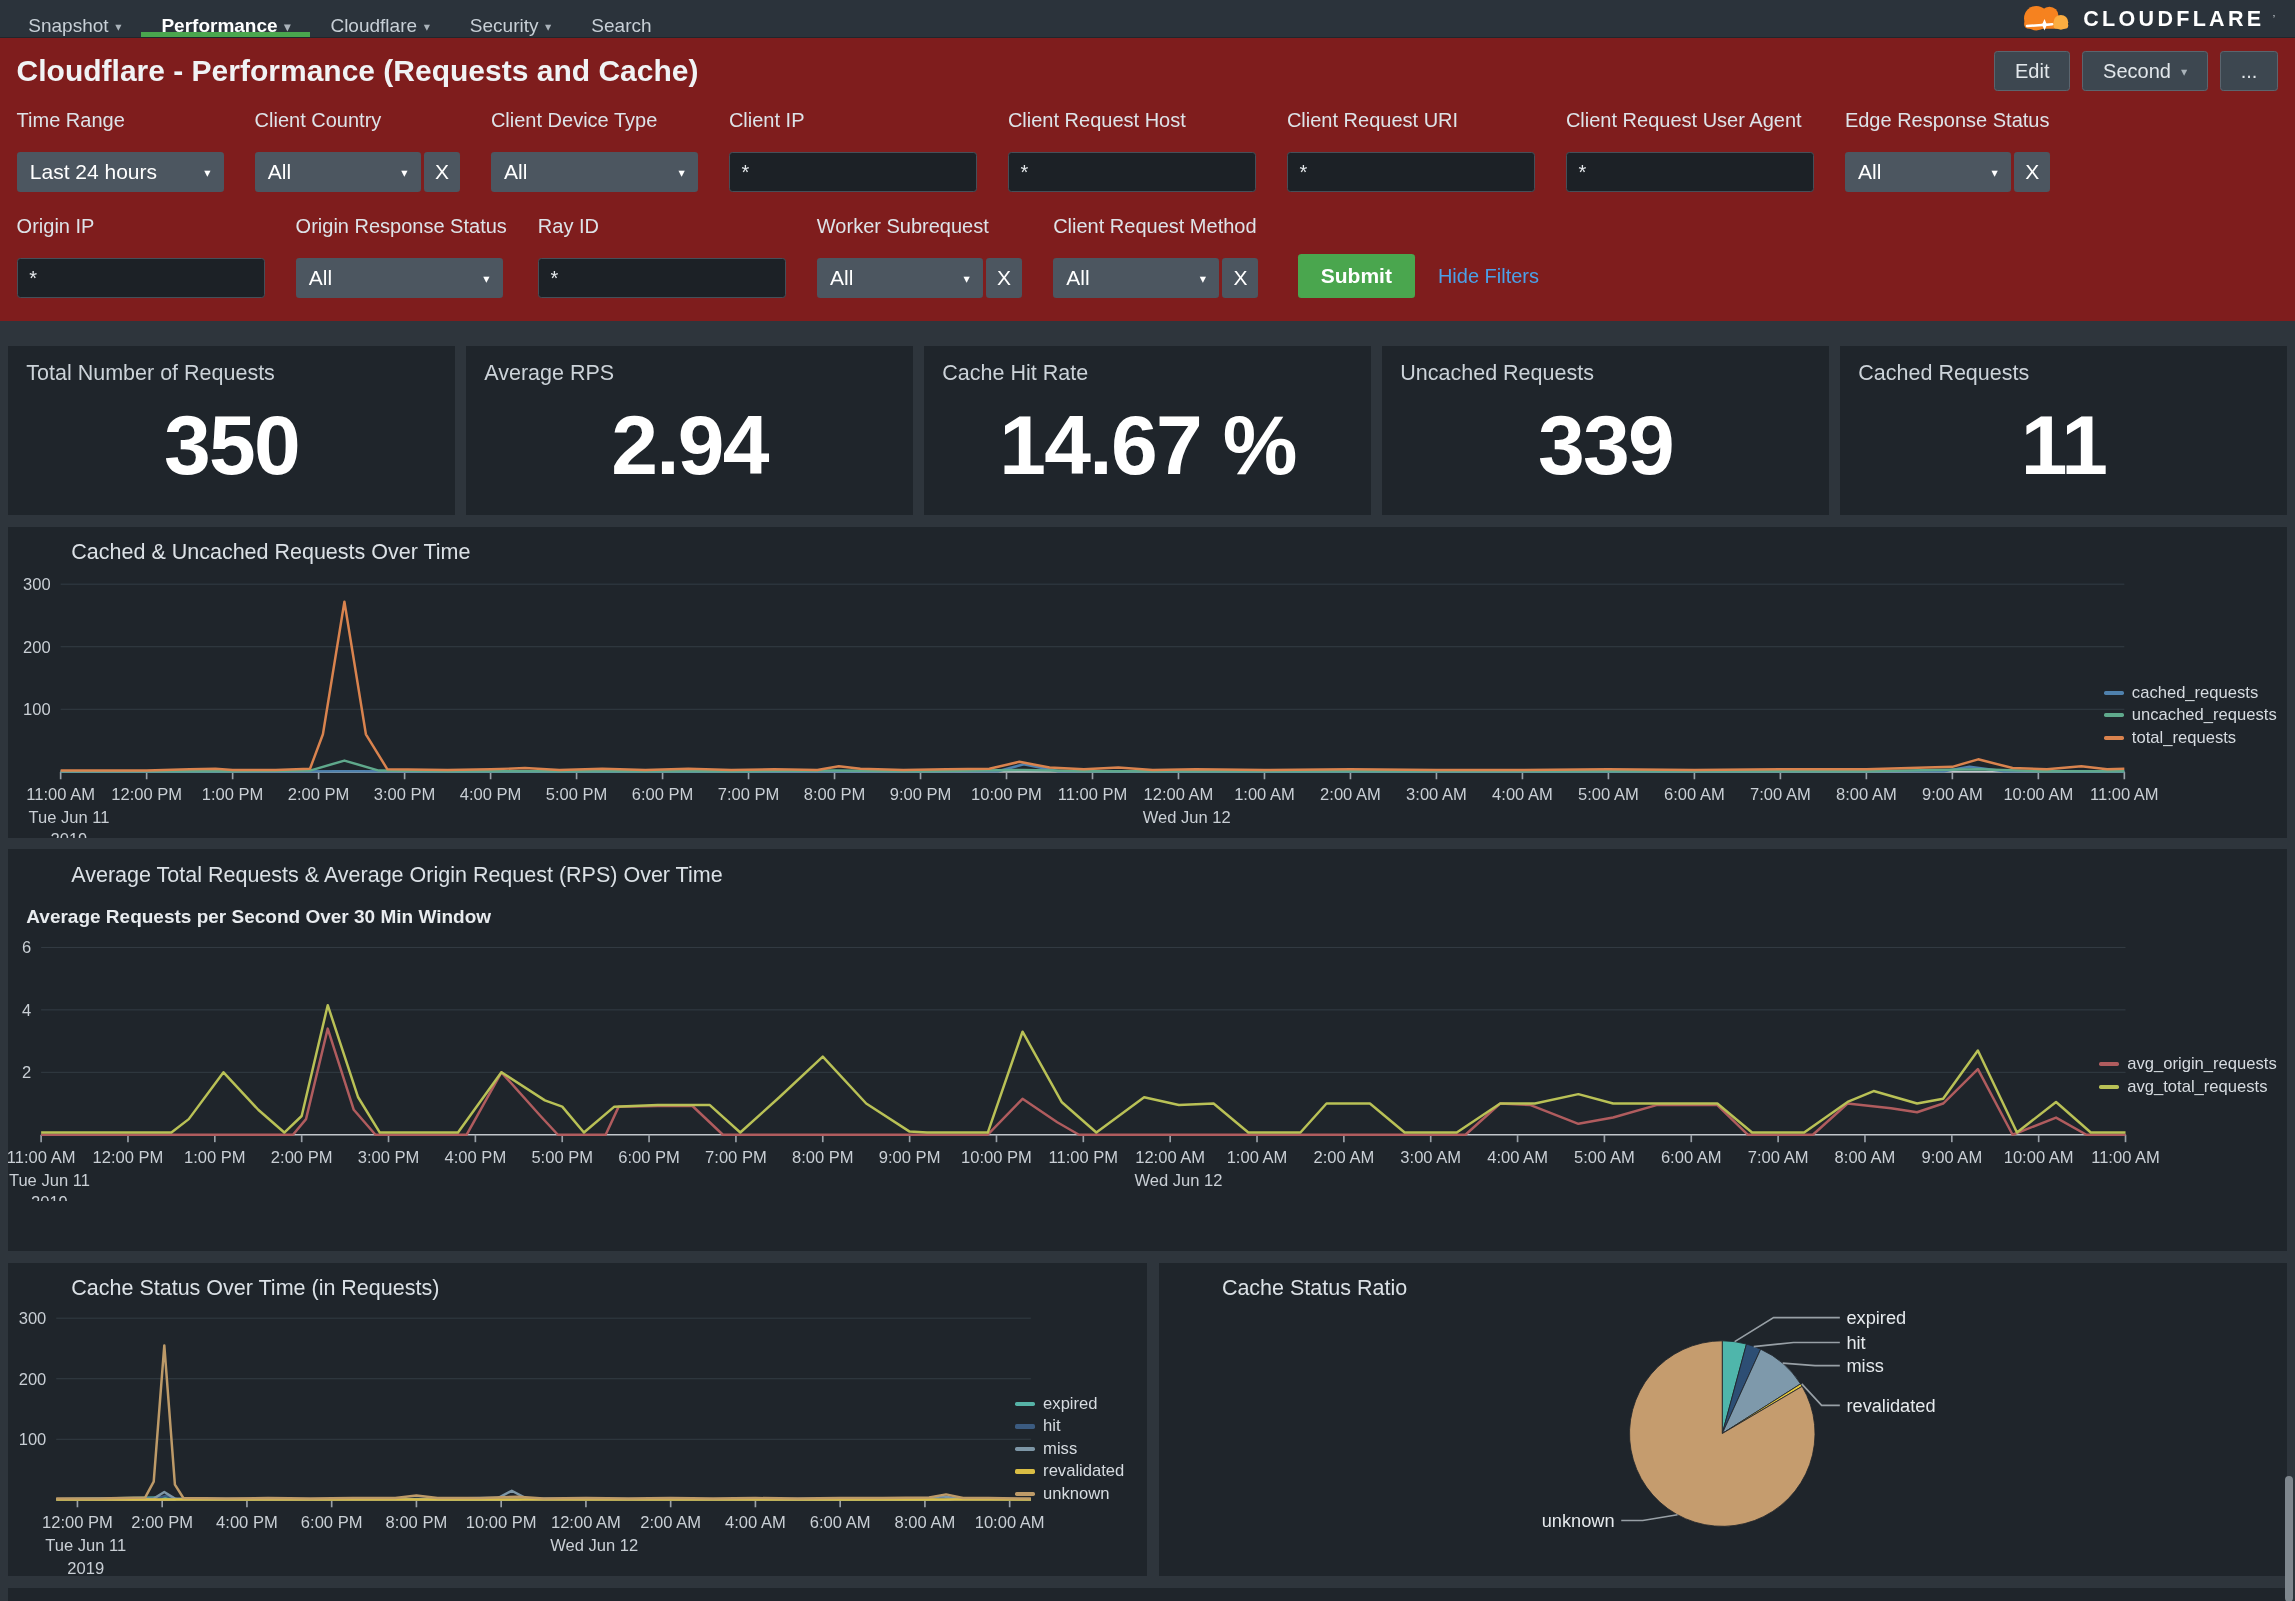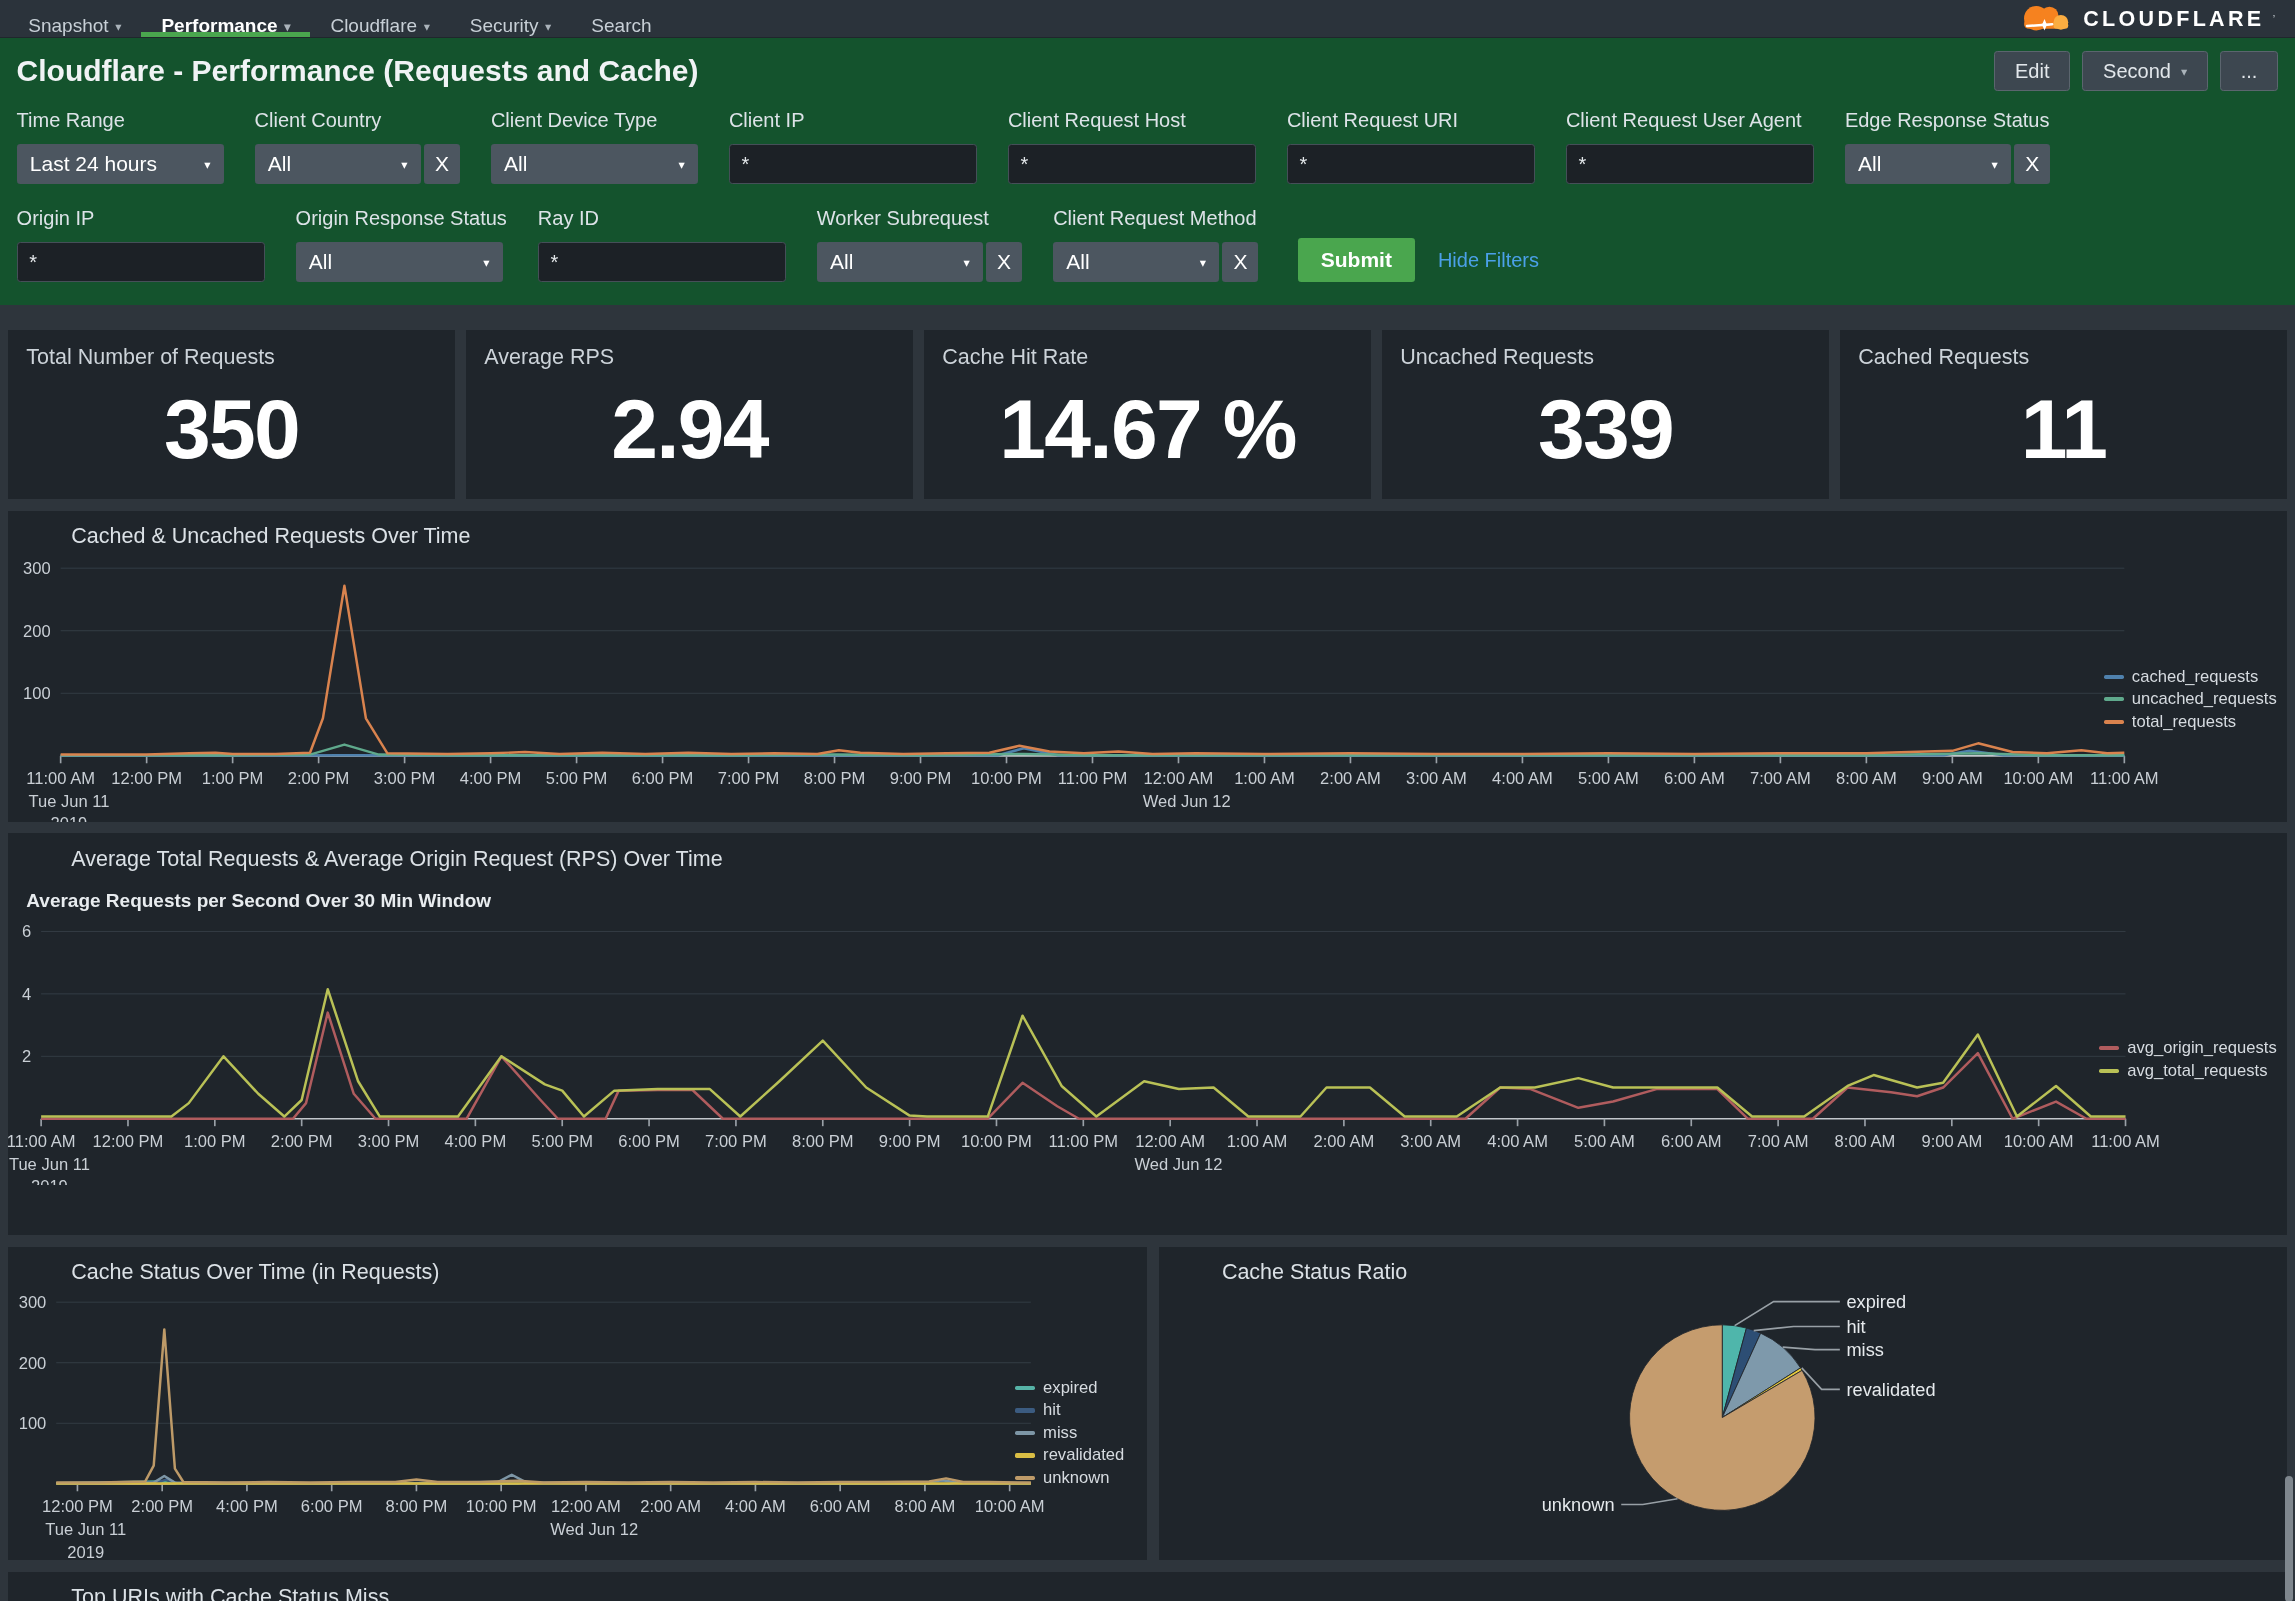--- a/index.html
+++ b/index.html
@@ -9,28 +9,28 @@
   
   .nav { height:38px; background:#2b333b; display:flex; align-items:flex-end; padding:0 8.3px; border-bottom:1.7px solid #20262c; }
   .nav-item { display:flex; align-items:center; gap:6.6px; padding:0 20px; font-size:19px; color:#c7cfd6; cursor:pointer; }
   .nav-item.active { color:#fff; font-weight:bold; box-shadow:inset 0 -5px 0 #4aa64e; }
   .nav-caret { font-size:12.4px; color:#aab3ba; }
   .logo { margin-left:auto; display:flex; align-items:center; gap:8.3px; padding-right:11.6px; }
   .logo-text { font-size:21.5px; font-weight:bold; letter-spacing:3.3px; color:#fff; }
   .logo-tm { font-size:10.8px; vertical-align:top; color:#cfd5da; }
 
   
-  .topbar { background:#14532d; padding:13.2px 16.6px 23px 16.6px; }
+  .topbar { background:#7f1d1d; padding:13.2px 16.6px 23px 16.6px; }
   .title-row { display:flex; justify-content:space-between; align-items:center; }
   .page-title { font-size:30px; font-weight:bold; color:#f0f3f5; }
   .hdr-btns { display:flex; gap:11.6px; }
   .btn { background:#3d4750; border:0.8px solid #5b656e; color:#e2e7eb; font-size:20px; padding:7.5px 20px; border-radius:3.3px; display:flex; align-items:center; gap:10px; cursor:pointer; }
   .filters { margin-top:18px; display:flex; flex-direction:column; gap:23px; }
   .filter-row { display:flex; gap:31px; align-items:flex-end; flex-wrap:nowrap; }
-  .filter { display:flex; flex-direction:column; gap:12px; }
+  .filter { display:flex; flex-direction:column; gap:20px; }
   .filter-label { font-size:20px; color:#dde3e8; }
   .control-row { display:flex; gap:3.3px; }
   .select { height:40px; background:#4c5660; border-radius:3.3px; display:flex; align-items:center; justify-content:space-between; padding:0 13.2px; color:#fff; font-size:21px; cursor:pointer; }
   .sel-caret { font-size:12.4px; margin-left:21.5px; }
   .clear-btn { width:36px; height:40px; background:#4c5660; border-radius:3.3px; color:#fff; font-size:21px; display:flex; align-items:center; justify-content:center; cursor:pointer; }
   .text-input { height:40px; width:100%; background:#1c2126; border:0.8px solid #454f58; border-radius:3.3px; color:#e4e8eb; font-size:20px; padding:0 11.6px; font-family:"Liberation Sans",sans-serif; }
   .w250 { width:207px; } .w200 { width:166px; } .w300 { width:248px; }
   .submit-btn { height:44px; background:#4aa64e; border:none; border-radius:3.3px; color:#fff; font-size:21px; font-weight:bold; padding:0 23px; cursor:pointer; }
   .hide-filters { font-size:20px; color:#4ba0e8; margin-left:23px; align-self:center; cursor:pointer; }
   .row2-actions { display:flex; align-items:center; margin-left:8.3px; }

